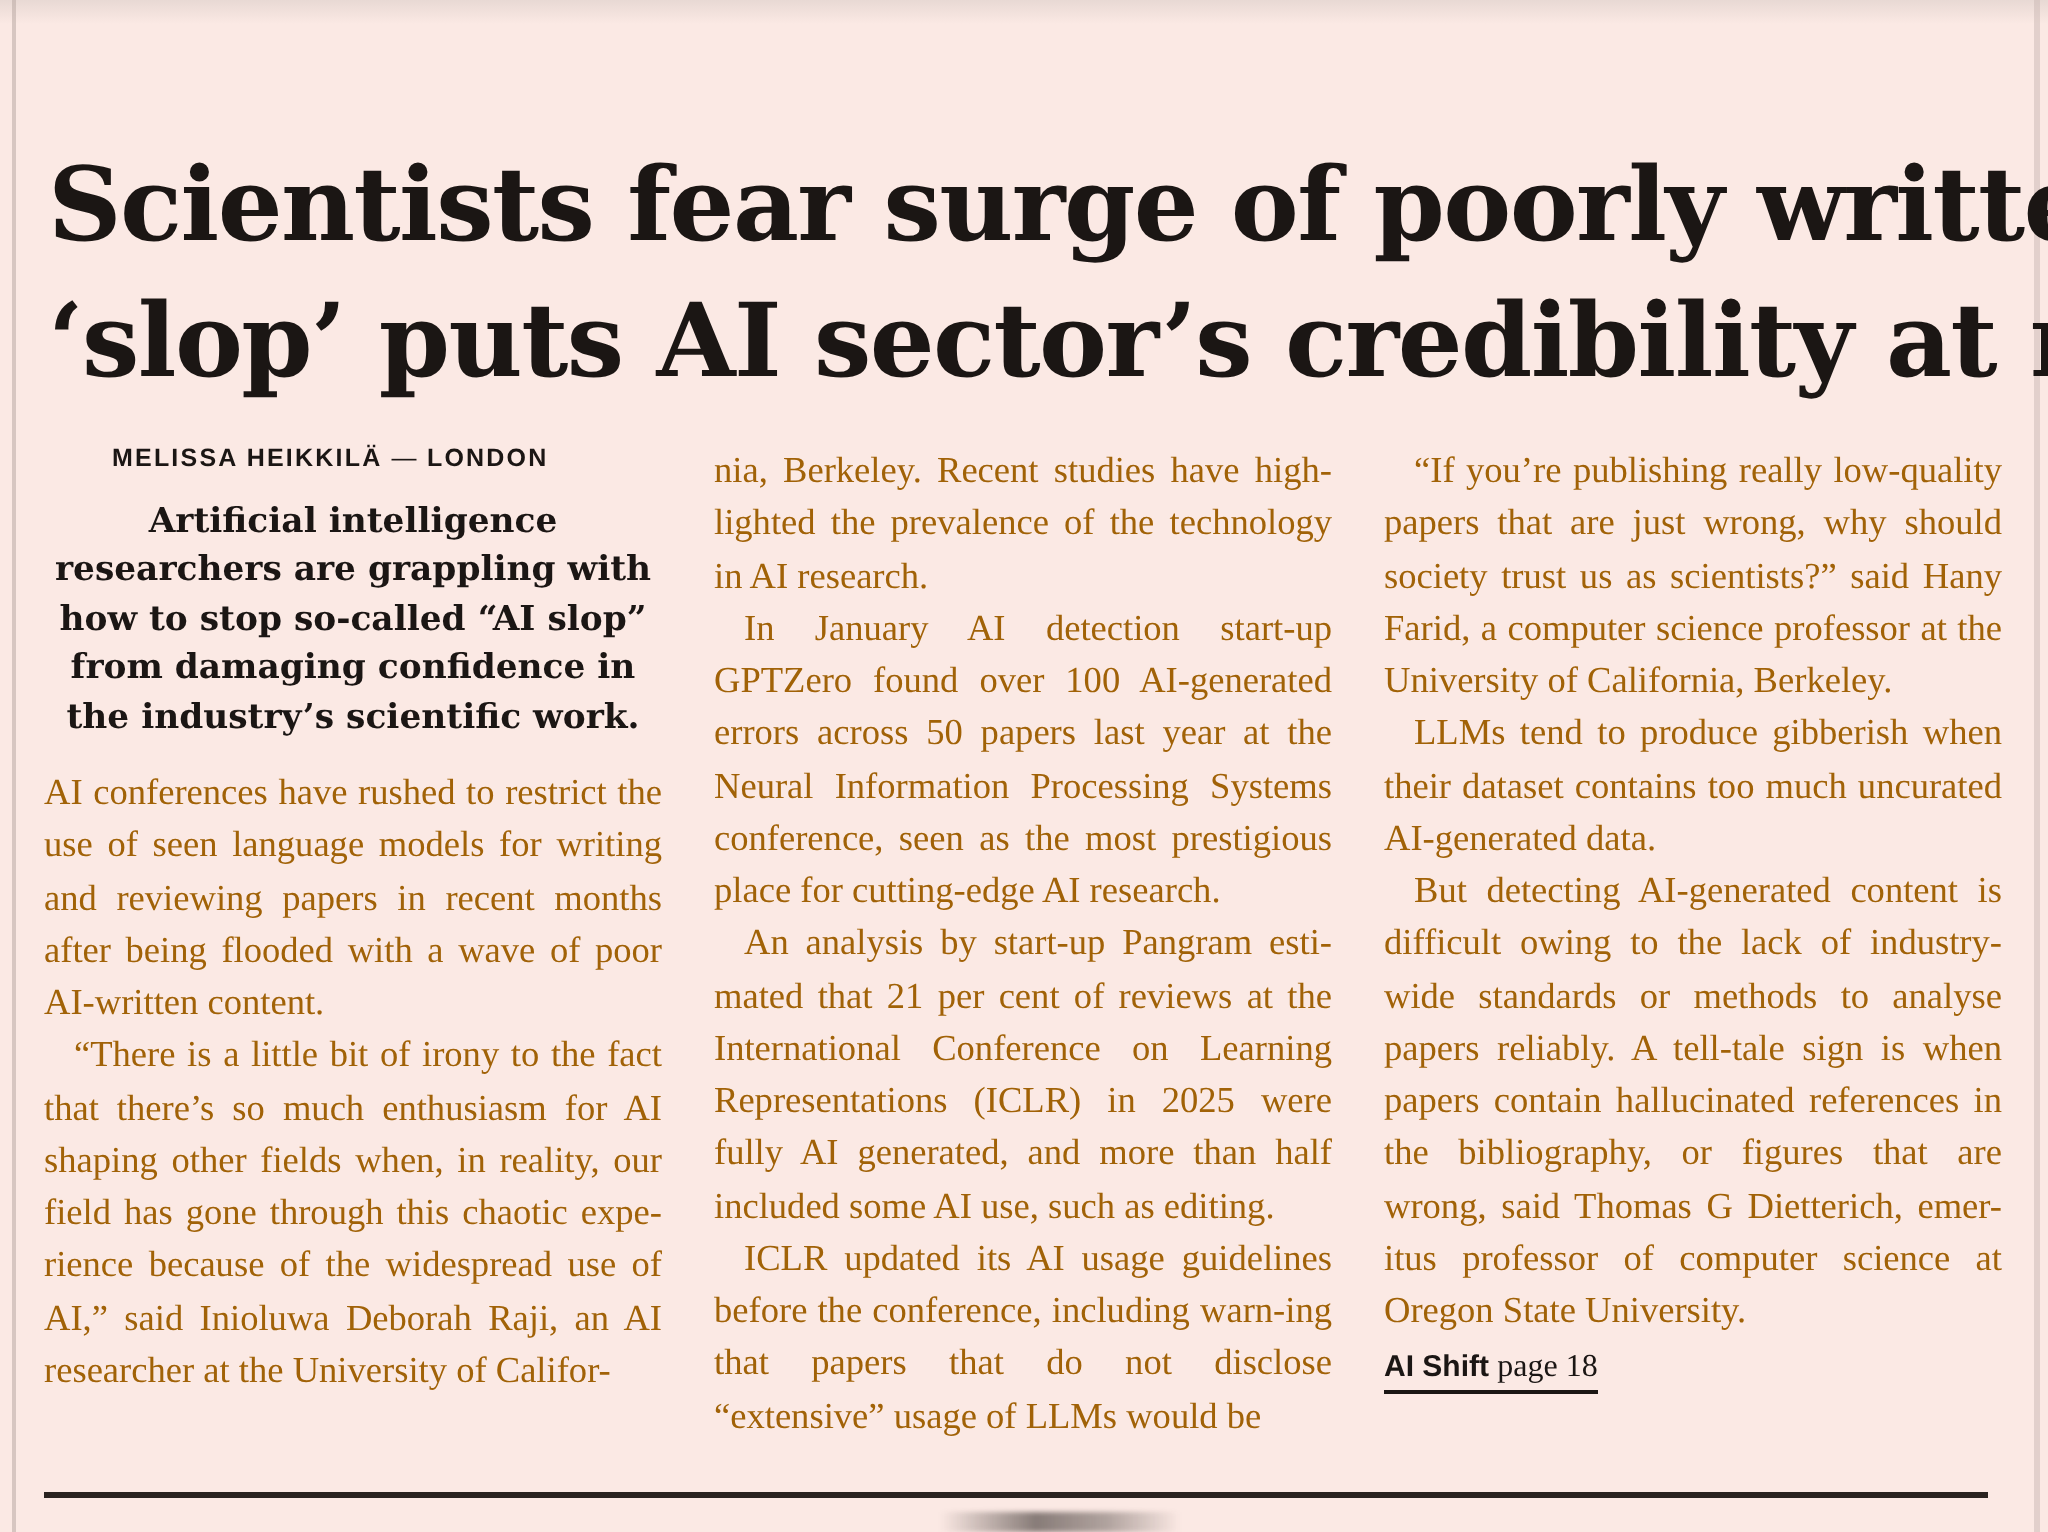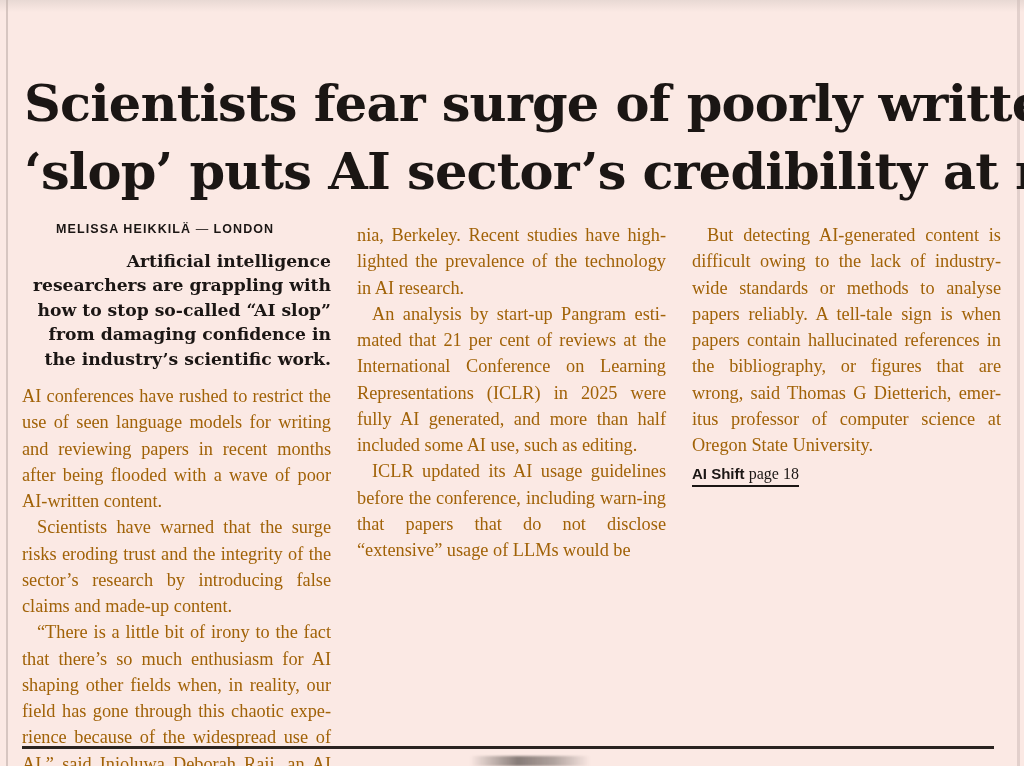--- a/index.html
+++ b/index.html
@@ -80,21 +80,21 @@
     font-weight: 400;
     letter-spacing: .6px;
   }
   .standfirst {
     font-family: "DejaVu Serif", serif;
     font-weight: 700;
     font-size: 17.2px;
     line-height: 1.42;
     color: #1b1614;
     margin: 0 0 12px 0;
-    text-align: right;
+    text-align: center;
   }
   p.body {
     font-family: "Liberation Serif", serif;
     font-size: 18.3px;
     line-height: 1.435;
     color: #a16207;
     margin: 0;
     text-align: justify;
     text-justify: inter-word;
     hyphens: manual;
@@ -160,31 +160,33 @@
   <div class="columns">
 
     <div class="col">
       <div class="byline">
         <span>MELISSA HEIKKILÄ</span>
         <span class="dash">—</span>
         <span>LONDON</span>
       </div>
       <p class="standfirst">Artificial intelligence researchers are grappling with how to stop so-called “AI slop” from damaging confidence in the industry’s scientific work.</p>
       <p class="body">AI conferences have rushed to restrict the use of seen language models for writing and reviewing papers in recent months after being flooded with a wave of poor AI-written content.</p>
-      <p class="body indent">Scientists have warned that the surge risks eroding trust and the integrity of the sector’s research by introducing false claims and made-up content.</p>
       <p class="body indent">“There is a little bit of irony to the fact that there’s so much enthusiasm for AI shaping other fields when, in reality, our field has gone through this chaotic expe-rience because of the widespread use of AI,” said Inioluwa Deborah Raji, an AI researcher at the University of Califor-</p>
     </div>
 
     <div class="col">
       <p class="body">nia, Berkeley. Recent studies have high-lighted the prevalence of the technology in AI research.</p>
+      <p class="body indent">In January AI detection start-up GPTZero found over 100 AI-generated errors across 50 papers last year at the Neural Information Processing Systems conference, seen as the most prestigious place for cutting-edge AI research.</p>
       <p class="body indent">An analysis by start-up Pangram esti-mated that 21 per cent of reviews at the International Conference on Learning Representations (ICLR) in 2025 were fully AI generated, and more than half included some AI use, such as editing.</p>
       <p class="body indent">ICLR updated its AI usage guidelines before the conference, including warn-ing that papers that do not disclose “extensive” usage of LLMs would be</p>
     </div>
 
     <div class="col">
+      <p class="body indent">“If you’re publishing really low-quality papers that are just wrong, why should society trust us as scientists?” said Hany Farid, a computer science professor at the University of California, Berkeley.</p>
+      <p class="body indent">LLMs tend to produce gibberish when their dataset contains too much uncurated AI-generated data.</p>
       <p class="body indent">But detecting AI-generated content is difficult owing to the lack of industry-wide standards or methods to analyse papers reliably. A tell-tale sign is when papers contain hallucinated references in the bibliography, or figures that are wrong, said Thomas G Dietterich, emer-itus professor of computer science at Oregon State University.</p>
       <div class="footer-tag">
         <span class="brand">AI Shift</span>
         <span class="ref">page 18</span>
       </div>
     </div>
 
   </div>
 
   <div class="bottom-rule"></div>

